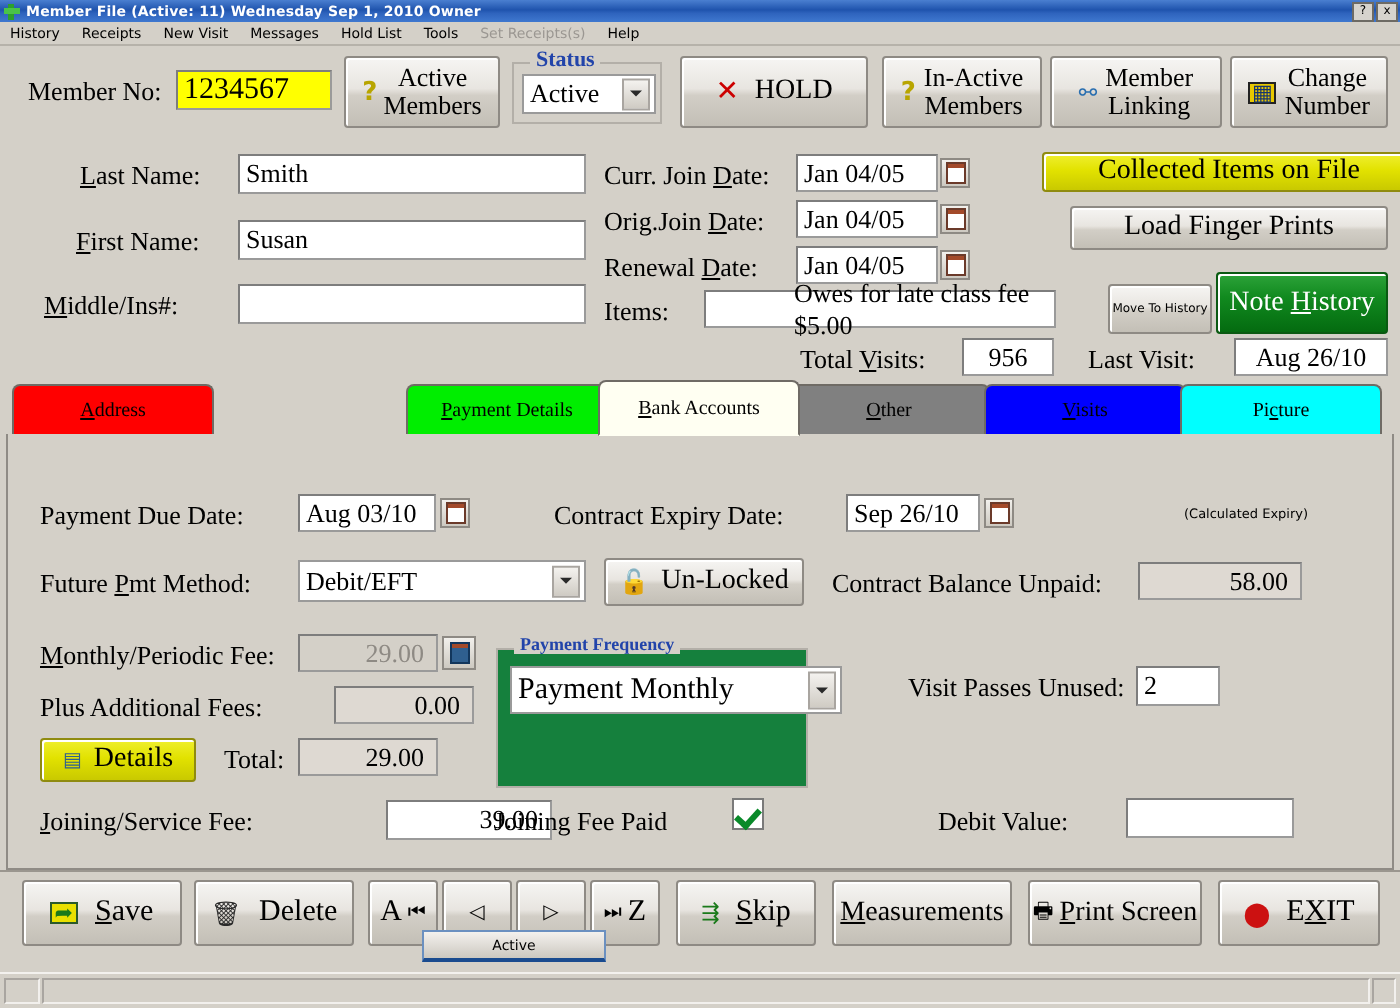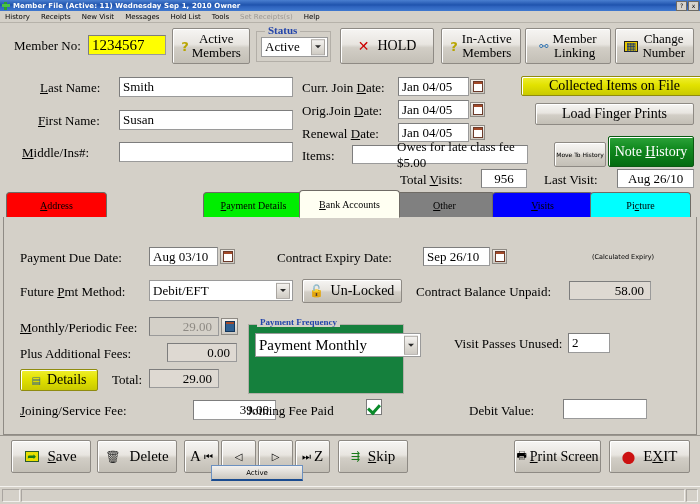--- a/index.html
+++ b/index.html
@@ -408,20 +408,23 @@
     <div class="btn" style="position:absolute;left:295px;top:4px;width:35px;height:33px;gap:3px;">
       <span style="font-size:10px;" class="iconglyph">⏭</span>
       <span style="font-size:15px;">Z</span>
     </div>
 
     <div class="btn" style="position:absolute;left:338px;top:4px;width:70px;height:33px;gap:8px;">
       <span style="font-size:11px;color:#1a7a1a;" class="iconglyph">⇶</span>
       <span style="font-size:15px;"><u>S</u>kip</span>
     </div>
 
+    <div class="btn" style="position:absolute;left:416px;top:4px;width:90px;height:33px;">
+      <span style="font-size:14px;"><u>M</u>easurements</span>
+    </div>
 
     <div class="btn" style="position:absolute;left:514px;top:4px;width:87px;height:33px;gap:3px;">
       <span style="font-size:11px;" class="iconglyph">🖶</span>
       <span style="font-size:14px;"><u>P</u>rint Screen</span>
     </div>
 
     <div class="btn" style="position:absolute;left:609px;top:4px;width:81px;height:33px;gap:8px;">
       <span style="font-size:12px;color:#cc1111;" class="iconglyph">⬤</span>
       <span style="font-size:15px;">E<u>X</u>IT</span>
     </div>

